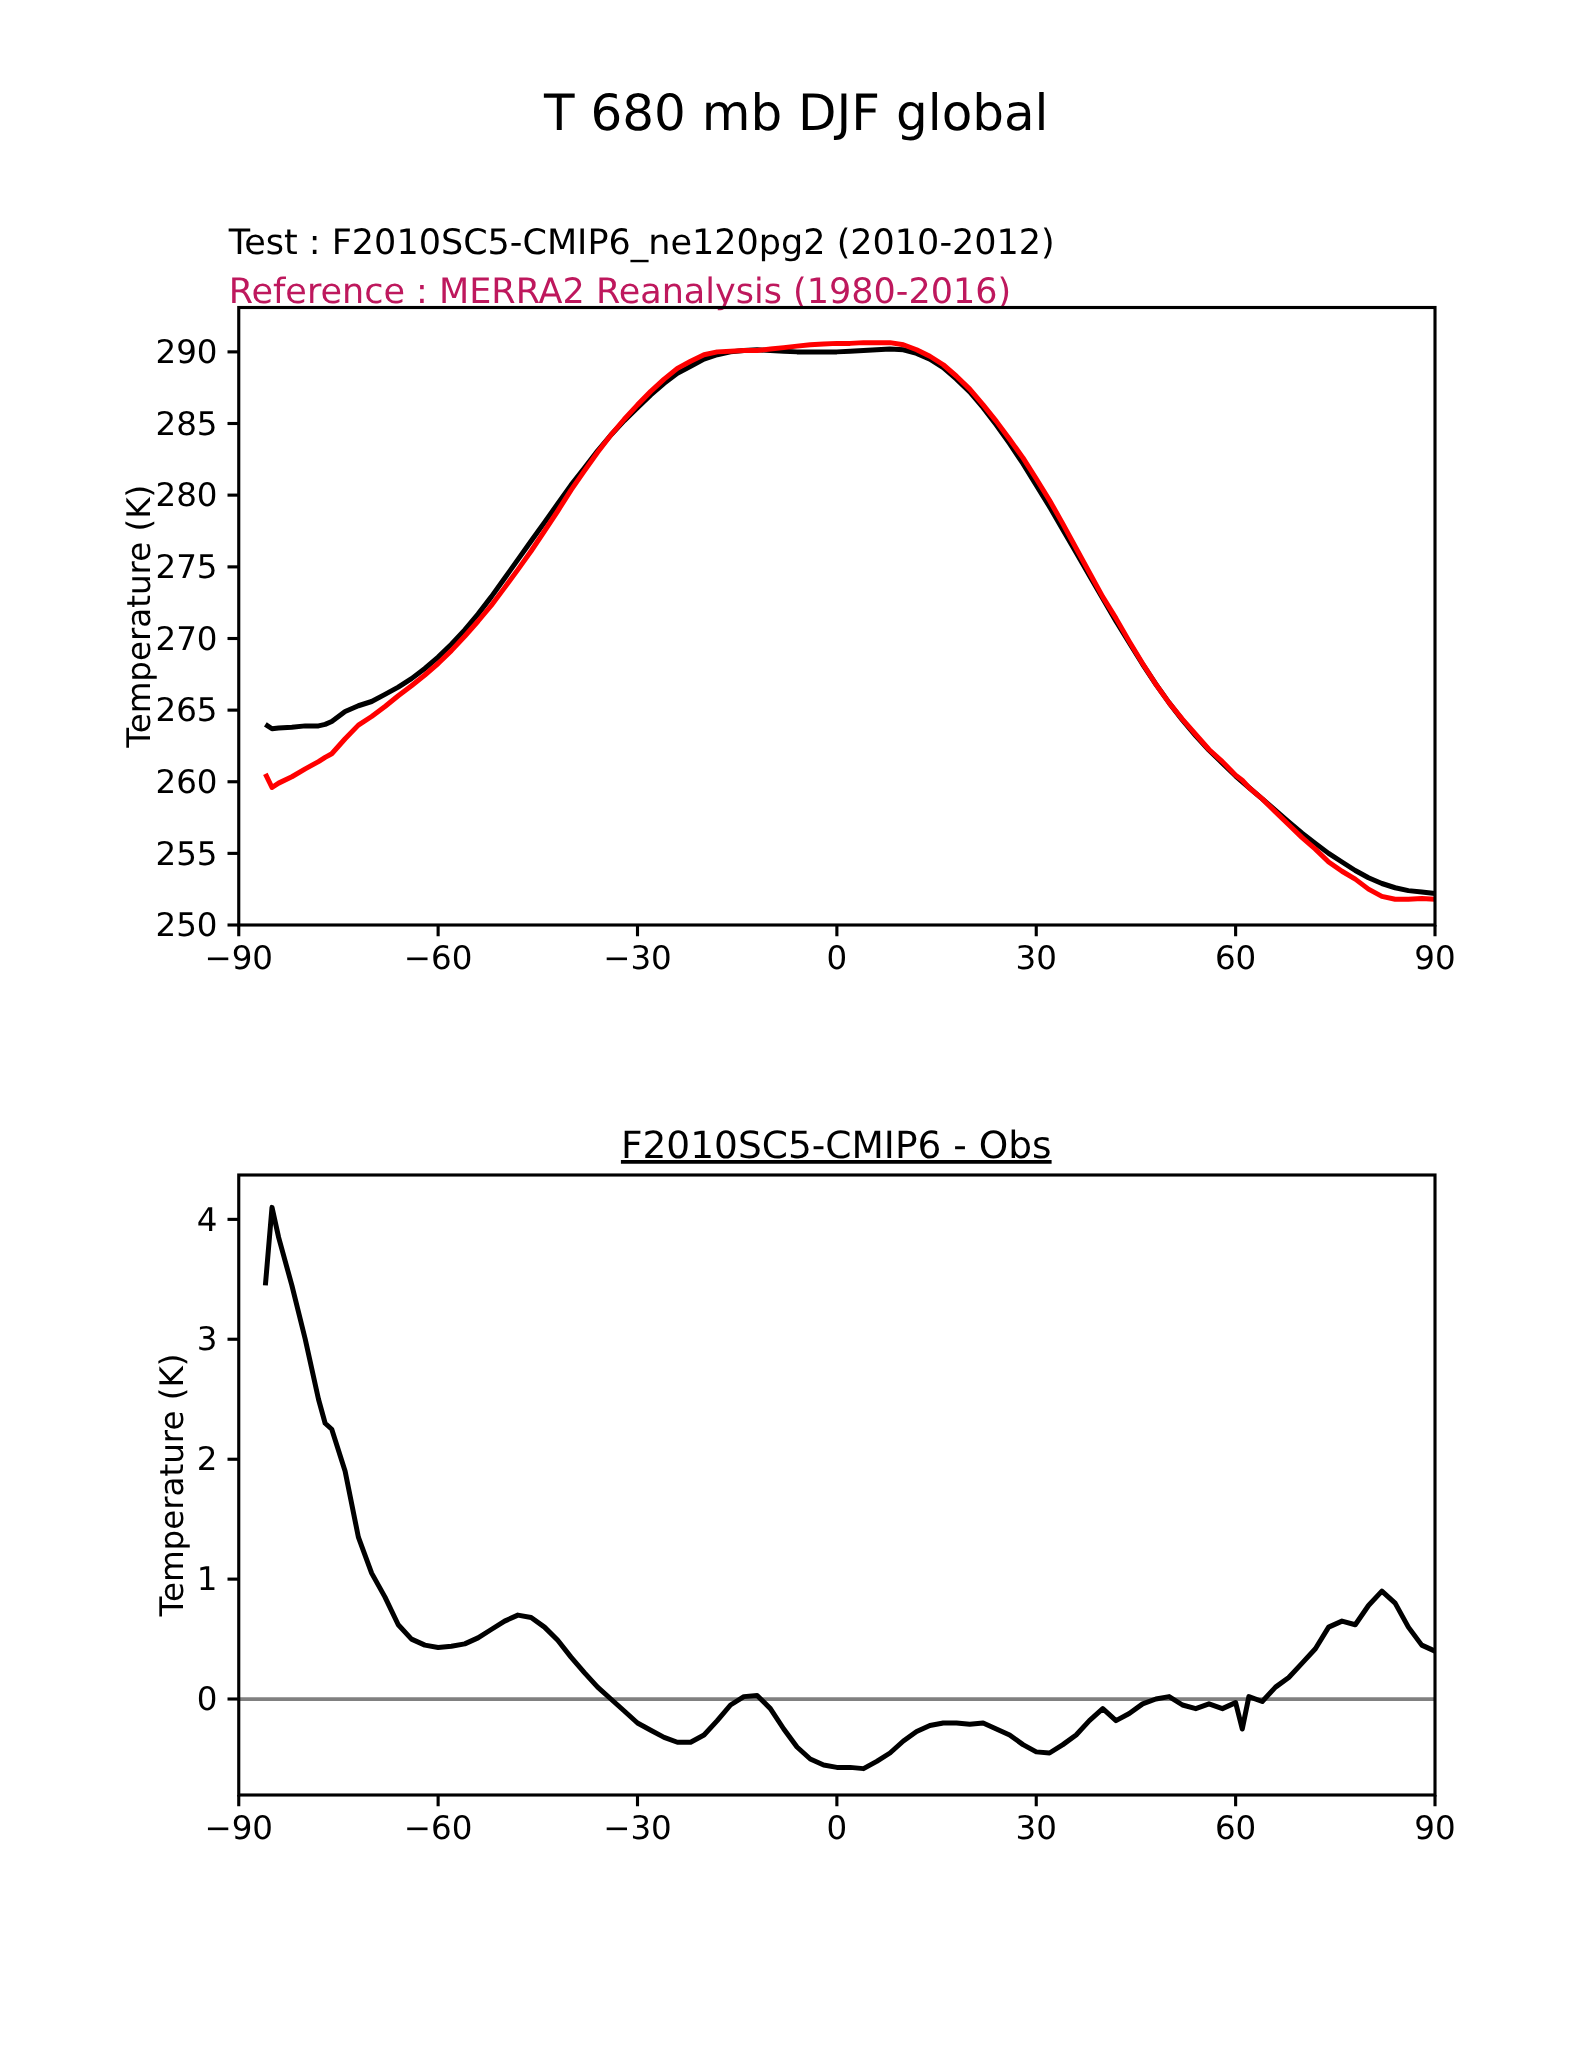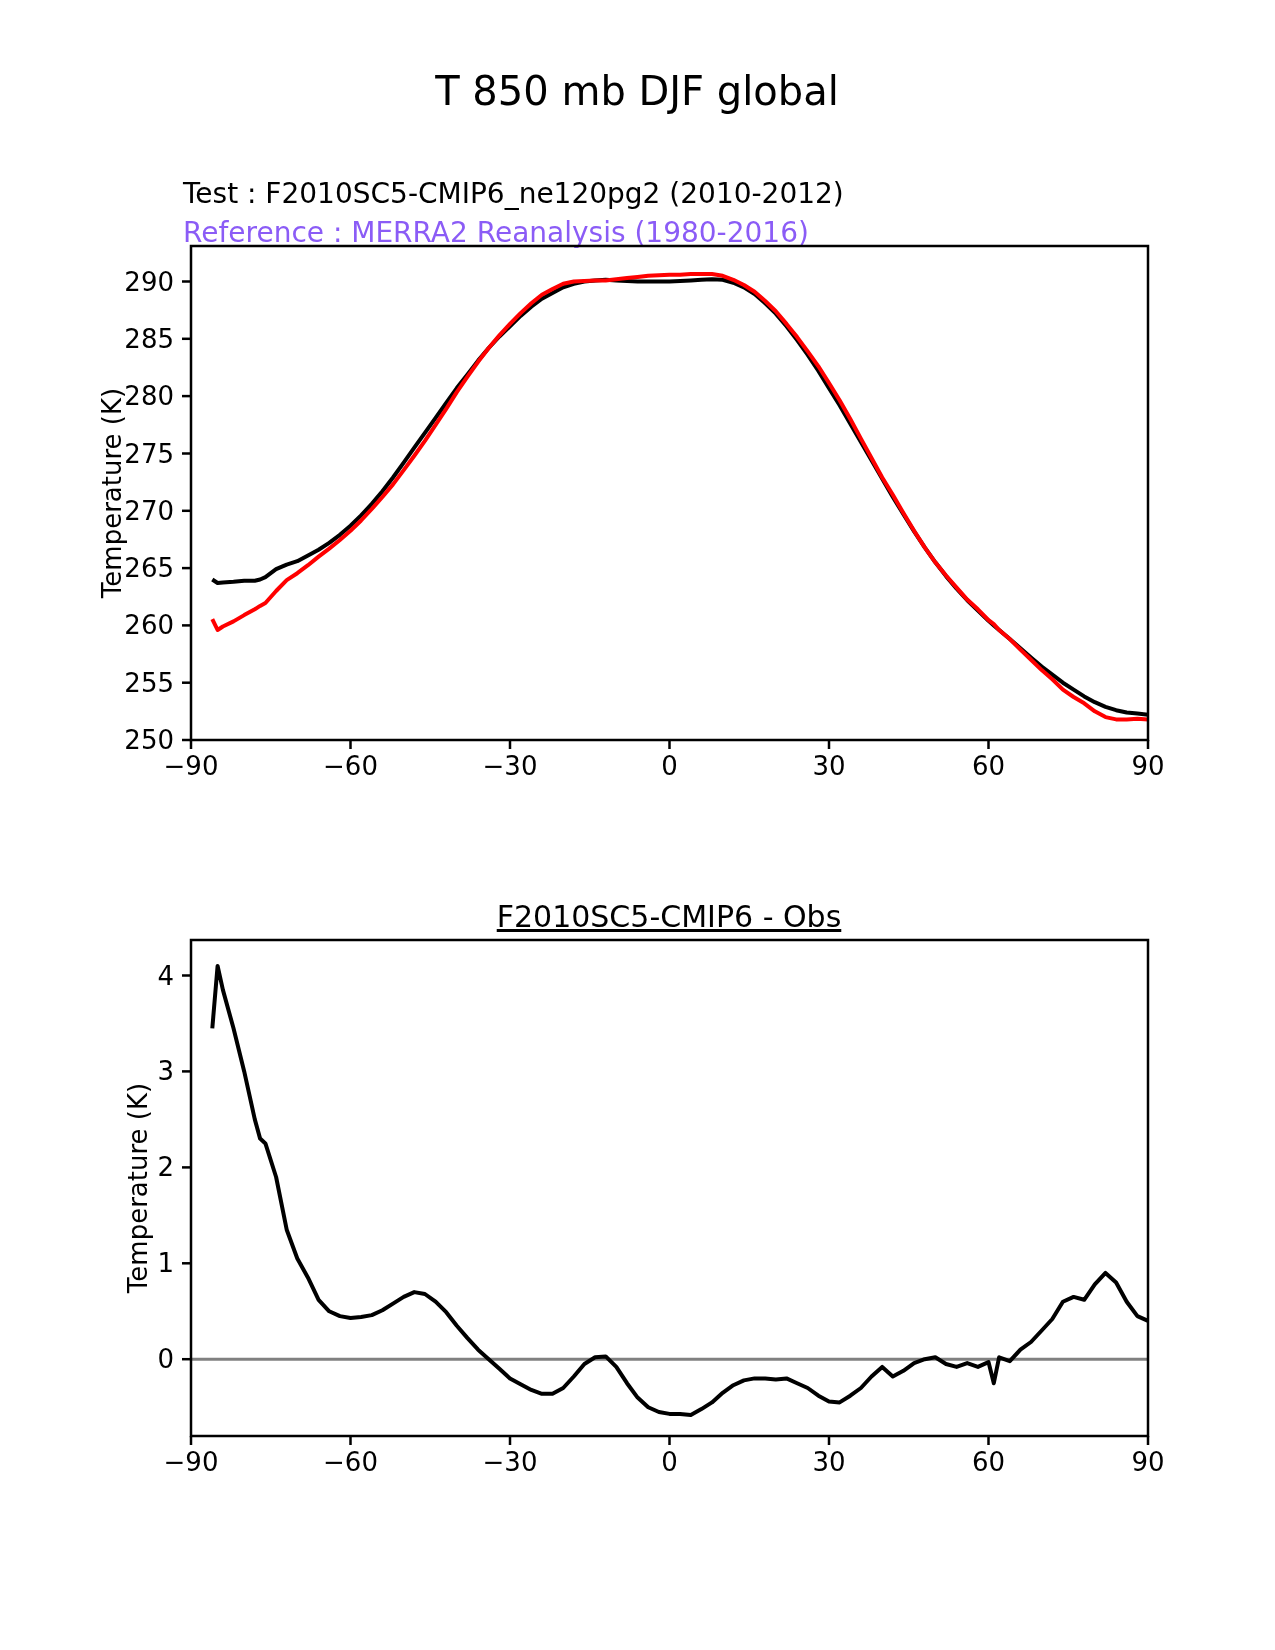--- a/index.html
+++ b/index.html
@@ -14,23 +14,23 @@
   .ylab1{left:112px;top:493px;transform:translate(-50%,-50%) rotate(-90deg);font-size:26px;}
   .ylab2{left:138px;top:1188px;transform:translate(-50%,-50%) rotate(-90deg);font-size:26px;}
   .plot2title{left:669px;top:899px;transform:translateX(-50%);font-size:30px;text-decoration:underline;}
   svg{position:absolute;left:0;top:0;}
   svg text{font-family:"DejaVu Sans", sans-serif;}
 </style>
 </head>
 <body>
 
 <div>
-  <div class="abs suptitle">T 850 mb DJF global</div>
+  <div class="abs suptitle">T 680 mb DJF global</div>
   <div class="abs subline1" style="color: rgb(0, 0, 0);">Test : F2010SC5-CMIP6_ne120pg2 (2010-2012)</div>
-  <div class="abs subline2" style="color: #8b5cf6;">Reference : MERRA2 Reanalysis (1980-2016)</div>
+  <div class="abs subline2" style="color: #be185d;">Reference : MERRA2 Reanalysis (1980-2016)</div>
   <div class="abs ylab1">Temperature (K)</div>
   <div class="abs plot2title">F2010SC5-CMIP6 - Obs</div>
   <div class="abs ylab2">Temperature (K)</div>
   <svg id="chart-svg" width="1275" height="1650" viewBox="0 0 1275 1650">
       <polyline points="212.3,579.5 217.6,583.0 222.9,582.4 233.5,581.8 244.2,580.7 254.8,580.7 260.1,579.5 265.4,577.2 276.1,569.2 286.7,564.6 297.3,561.2 308.0,555.5 318.6,549.7 329.2,542.9 339.9,534.8 350.5,525.7 361.1,515.4 371.8,503.9 382.4,491.3 393.0,477.5 403.7,462.6 414.3,447.7 424.9,432.8 435.6,417.9 446.2,403.0 456.8,388.1 467.5,374.4 478.1,360.6 488.7,348.0 499.4,336.5 510.0,326.2 520.6,315.9 531.3,306.7 541.9,298.7 552.5,293.0 563.2,287.3 573.8,283.8 584.4,281.5 595.1,280.4 605.7,279.8 616.3,280.4 627.0,281.0 637.6,281.5 648.2,281.5 658.9,281.5 669.5,281.5 680.1,281.0 690.8,280.4 701.4,279.8 712.0,279.2 722.7,279.8 733.3,282.7 743.9,287.3 754.6,294.1 765.2,303.3 775.8,313.6 786.5,326.2 797.1,340.0 807.7,354.9 818.4,370.9 829.0,388.1 839.6,405.3 850.3,423.7 860.9,442.0 871.5,460.3 882.2,478.7 892.8,497.0 903.4,514.2 914.1,531.4 924.7,547.4 935.3,562.3 946.0,576.1 956.6,588.7 967.2,600.2 977.9,610.5 988.5,620.8 993.8,625.4 999.1,630.0 1009.8,639.1 1020.4,648.3 1031.0,657.5 1041.7,666.6 1052.3,674.7 1062.9,682.7 1073.6,689.6 1084.2,696.4 1094.8,702.2 1105.5,706.8 1116.1,710.2 1126.7,712.5 1137.4,713.6 1148.0,714.8" fill="none" stroke="#000000" stroke-width="4" stroke-linejoin="round"></polyline>
       <polyline points="212.3,619.1 217.6,630.0 222.9,626.5 233.5,621.4 244.2,615.1 254.8,609.3 260.1,605.9 265.4,603.0 276.1,591.0 286.7,580.1 297.3,573.2 308.0,565.2 318.6,556.6 329.2,548.6 339.9,540.0 350.5,530.8 361.1,520.5 371.8,509.0 382.4,497.0 393.0,484.4 403.7,470.1 414.3,455.7 424.9,440.8 435.6,424.8 446.2,408.8 456.8,392.1 467.5,376.7 478.1,361.8 488.7,348.0 499.4,335.4 510.0,323.9 520.6,313.1 531.3,303.3 541.9,294.7 552.5,289.0 563.2,283.8 573.8,281.5 584.4,281.0 595.1,280.4 605.7,280.4 616.3,279.2 627.0,278.1 637.6,276.9 648.2,275.8 658.9,275.2 669.5,274.7 680.1,274.7 690.8,274.1 701.4,274.1 712.0,274.1 722.7,275.8 733.3,279.8 743.9,285.0 754.6,291.8 765.2,301.0 775.8,311.3 786.5,323.9 797.1,337.1 807.7,351.4 818.4,366.3 829.0,383.0 839.6,400.2 850.3,419.1 860.9,438.6 871.5,458.0 882.2,477.5 892.8,494.7 903.4,513.1 914.1,530.8 924.7,547.4 935.3,562.3 946.0,575.5 956.6,587.6 967.2,599.6 977.9,609.3 988.5,620.2 993.8,624.2 999.1,630.0 1009.8,639.1 1020.4,649.5 1031.0,659.8 1041.7,670.1 1052.3,679.3 1062.9,689.6 1073.6,697.0 1084.2,703.3 1094.8,711.3 1105.5,717.1 1116.1,719.4 1126.7,719.4 1137.4,718.8 1148.0,719.4" fill="none" stroke="#ff0000" stroke-width="4" stroke-linejoin="round"></polyline>
       <rect x="191" y="246" width="957" height="494" fill="none" stroke="#000000" stroke-width="2.5"></rect>
       <line x1="191.0" y1="740" x2="191.0" y2="749" stroke="#000000" stroke-width="2.5"></line>
       <text x="191.0" y="775" text-anchor="middle" font-size="26" fill="#000000">−90</text>
       <line x1="350.5" y1="740" x2="350.5" y2="749" stroke="#000000" stroke-width="2.5"></line>

